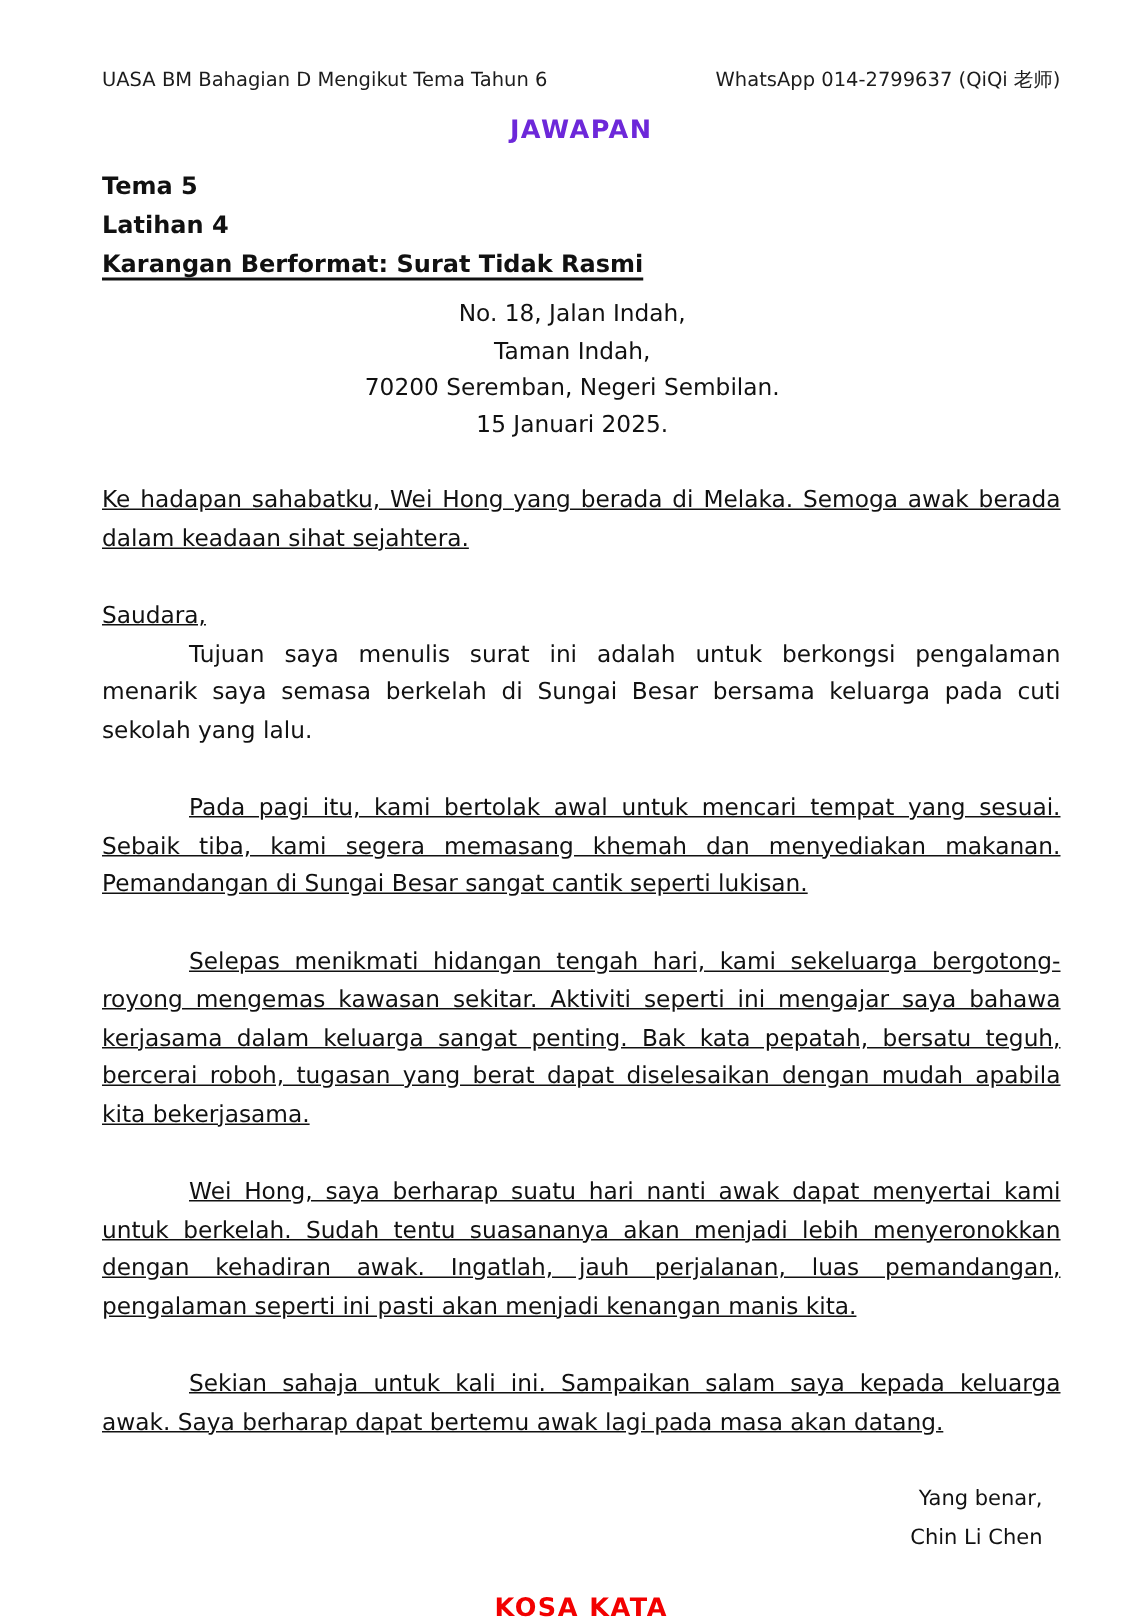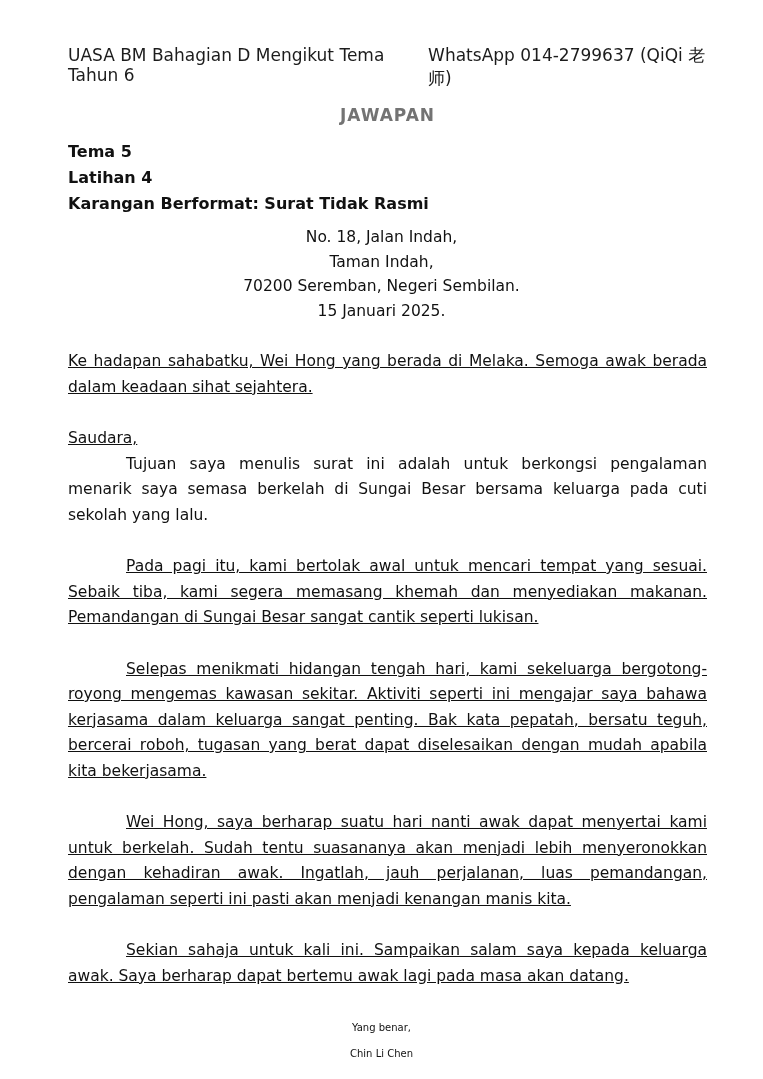--- a/index.html
+++ b/index.html
@@ -10,39 +10,40 @@
     color: #111111;
   }
   .page {
     width: 763px; min-height: 1079px;
     padding: 44px 56px 20px 68px;
     background: #ffffff;
     position: relative;
   }
   .doc-header {
     display: flex; justify-content: space-between; align-items: baseline;
-    font-size: 17px; color: #1c1c1c;
+    font-size: 13px; color: #1c1c1c;
   }
   .answer-title {
-    text-align: center; color: #737373; font-weight: bold;
+    text-align: center; color: #6d28d9; font-weight: bold;
     font-size: 17px; letter-spacing: 1px; margin-top: 15px;
   }
   .headings { margin-top: 14px; font-weight: bold; font-size: 16px; line-height: 26px; }
   .heading-underline {
     display: inline-block;
+    text-decoration: underline;
     text-decoration-thickness: 2px;
     text-underline-offset: 4px;
   }
   .address { margin-top: 8px; text-align: center; font-size: 15.5px; line-height: 24.5px; padding-right: 12px; }
   .letter p {
     font-size: 15.5px; line-height: 25.5px; text-align: justify;
   }
   .letter p.gap { margin-top: 26px; text-decoration: underline; }
   .letter p.indent { text-indent: 58px; }
-  .closing { margin-top: 26px; text-align: center; font-size: 10px; line-height: 25.5px; padding-right: 12px; }
+  .closing { margin-top: 26px; text-align: right; font-size: 14px; line-height: 25.5px; padding-right: 12px; }
   .kosa-title {
     margin-top: 24px; text-align: center; color: #f20000;
     font-weight: bold; font-size: 17px; letter-spacing: 1px;
   }
 </style>
 </head>
 <body>
 
 <div class="page">
 

